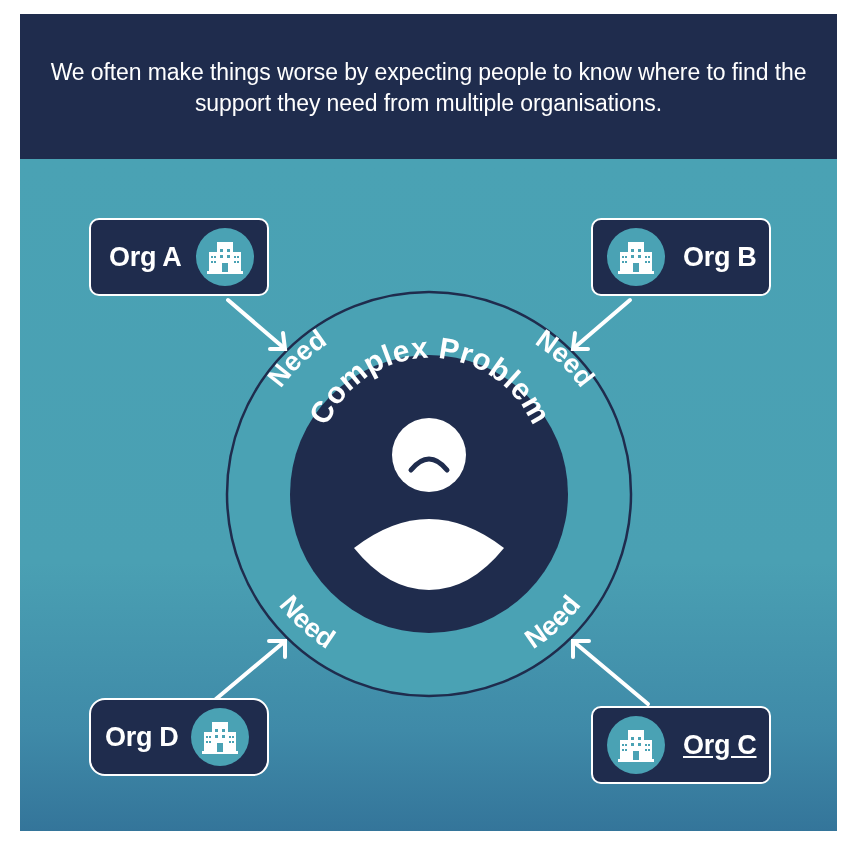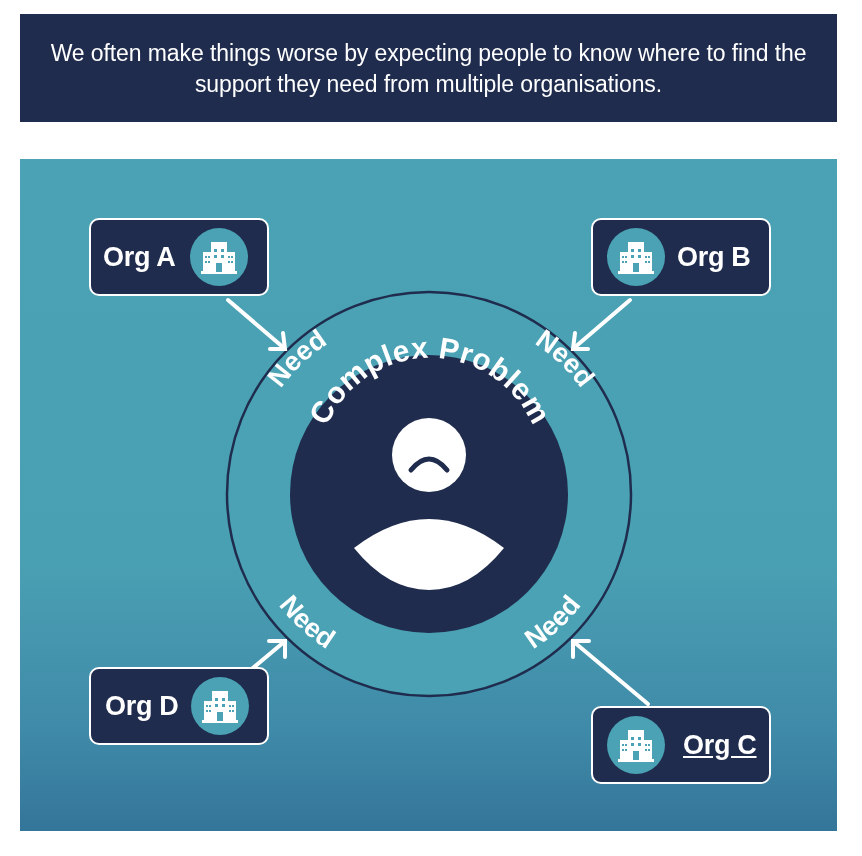--- a/index.html
+++ b/index.html
@@ -1,18 +1,18 @@
 <!DOCTYPE html>
 <html><head>
 <meta charset="utf-8">
 <style>
   html,body{margin:0;padding:0;background:#ffffff;}
   body{width:862px;height:856px;position:relative;overflow:hidden;font-family:"Liberation Sans",sans-serif;}
   .frame{position:absolute;left:20px;top:14px;width:817px;height:817px;}
-  .header{position:absolute;left:0;top:0;width:817px;height:108px;background:#1f2c4d;display:flex;align-items:center;justify-content:center;}
+  .header{position:absolute;left:0;top:0;width:817px;height:145px;background:#1f2c4d;display:flex;align-items:center;justify-content:center;}
   .header-text{color:#ffffff;font-size:23px;line-height:31px;text-align:center;margin-top:2px;letter-spacing:-0.1px;}
   .panel{position:absolute;left:0;top:145px;width:817px;height:672px;background:linear-gradient(180deg,#4aa2b4 0%,#4aa0b3 60%,#3f8aa8 85%,#34759a 100%);}
   svg.diagram{position:absolute;left:0;top:0;width:862px;height:856px;}
   .org{position:absolute;width:180px;height:78px;background:#1f2c4d;border:2.5px solid #ffffff;border-radius:10px;box-sizing:border-box;display:flex;align-items:center;}
   .org-label{color:#fff;font-weight:bold;font-size:27px;letter-spacing:-0.3px;}
   .org-icon{width:58px;height:58px;border-radius:50%;background:#4aa2b4;display:flex;align-items:center;justify-content:center;}
 </style>
 </head>
 <body>
 
@@ -71,21 +71,21 @@
     <line x1="210" y1="704" x2="284" y2="642"></line>
     <polyline points="269,641 285,641 285,657"></polyline>
   </g>
   <g stroke="#ffffff" stroke-width="4" fill="none" stroke-linecap="round">
     <line x1="648" y1="704" x2="574" y2="642"></line>
     <polyline points="589,641 573,641 573,657"></polyline>
   </g>
 </svg>
 
 <div class="org" style="left:89px;top:218px;">
-  <span class="org-label" style="margin-left:12px;">Org A</span>
+  <span class="org-label" style="margin-left:18px;">Org A</span>
   <span class="org-icon" style="margin-left:14px;">
     <svg width="36" height="34" viewBox="0 0 36 34">
         <g fill="#fff">
           <rect x="10" y="2" width="16" height="4"></rect>
           <rect x="10" y="6" width="16" height="26"></rect>
           <rect x="2" y="12" width="9" height="20"></rect>
           <rect x="25" y="12" width="9" height="20"></rect>
           <rect x="0" y="31" width="36" height="3"></rect>
         </g>
         <g fill="#4aa2b4">
@@ -127,24 +127,24 @@
           <rect x="7" y="16" width="2" height="2"></rect>
           <rect x="4" y="21" width="2" height="2"></rect>
           <rect x="7" y="21" width="2" height="2"></rect>
           <rect x="27" y="16" width="2" height="2"></rect>
           <rect x="30" y="16" width="2" height="2"></rect>
           <rect x="27" y="21" width="2" height="2"></rect>
           <rect x="30" y="21" width="2" height="2"></rect>
         </g>
       </svg>
   </span>
-  <span class="org-label" style="margin-left:12px;">Org B</span>
-</div>
-
-<div class="org" style="left:89px;top:667px;">
+  <span class="org-label" style="margin-left:18px;">Org B</span>
+</div>
+
+<div class="org" style="left:89px;top:698px;border-radius:16px;">
   <span class="org-label" style="margin-left:14px;">Org D</span>
   <span class="org-icon" style="margin-left:12px;">
     <svg width="36" height="34" viewBox="0 0 36 34">
         <g fill="#fff">
           <rect x="10" y="2" width="16" height="4"></rect>
           <rect x="10" y="6" width="16" height="26"></rect>
           <rect x="2" y="12" width="9" height="20"></rect>
           <rect x="25" y="12" width="9" height="20"></rect>
           <rect x="0" y="31" width="36" height="3"></rect>
         </g>

